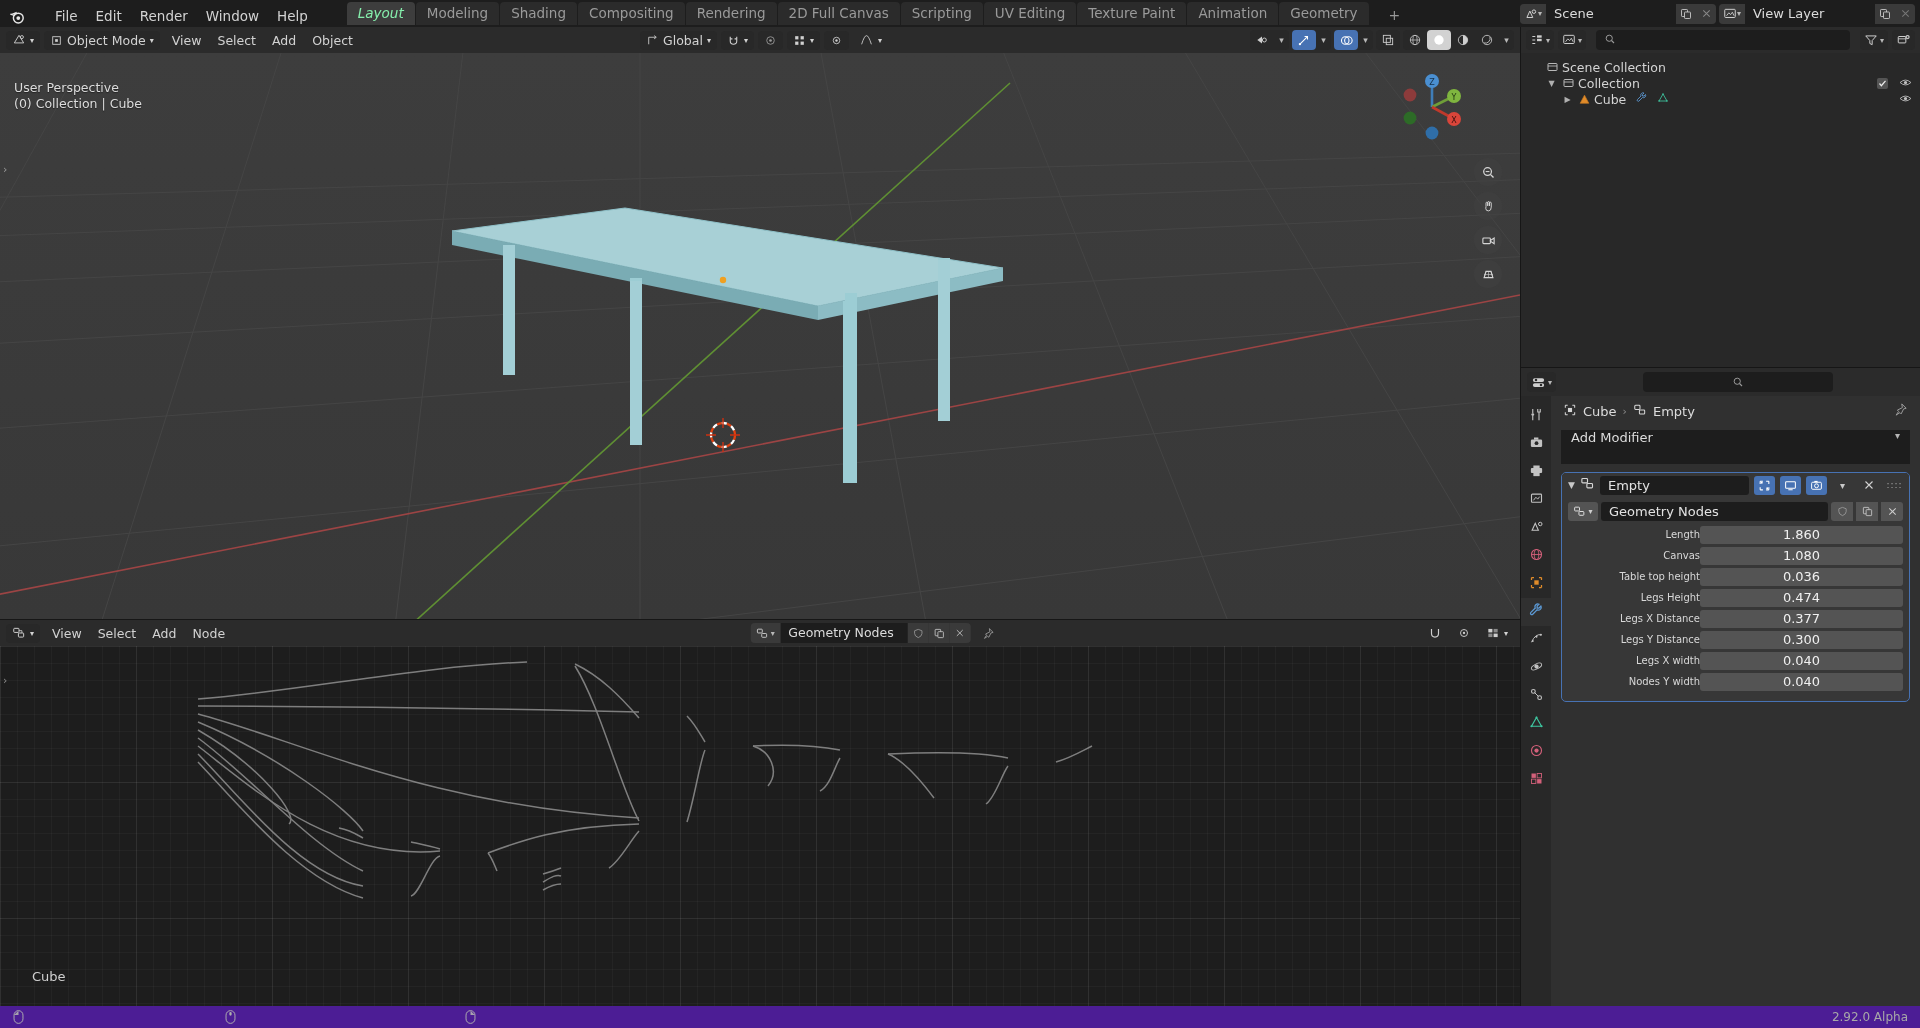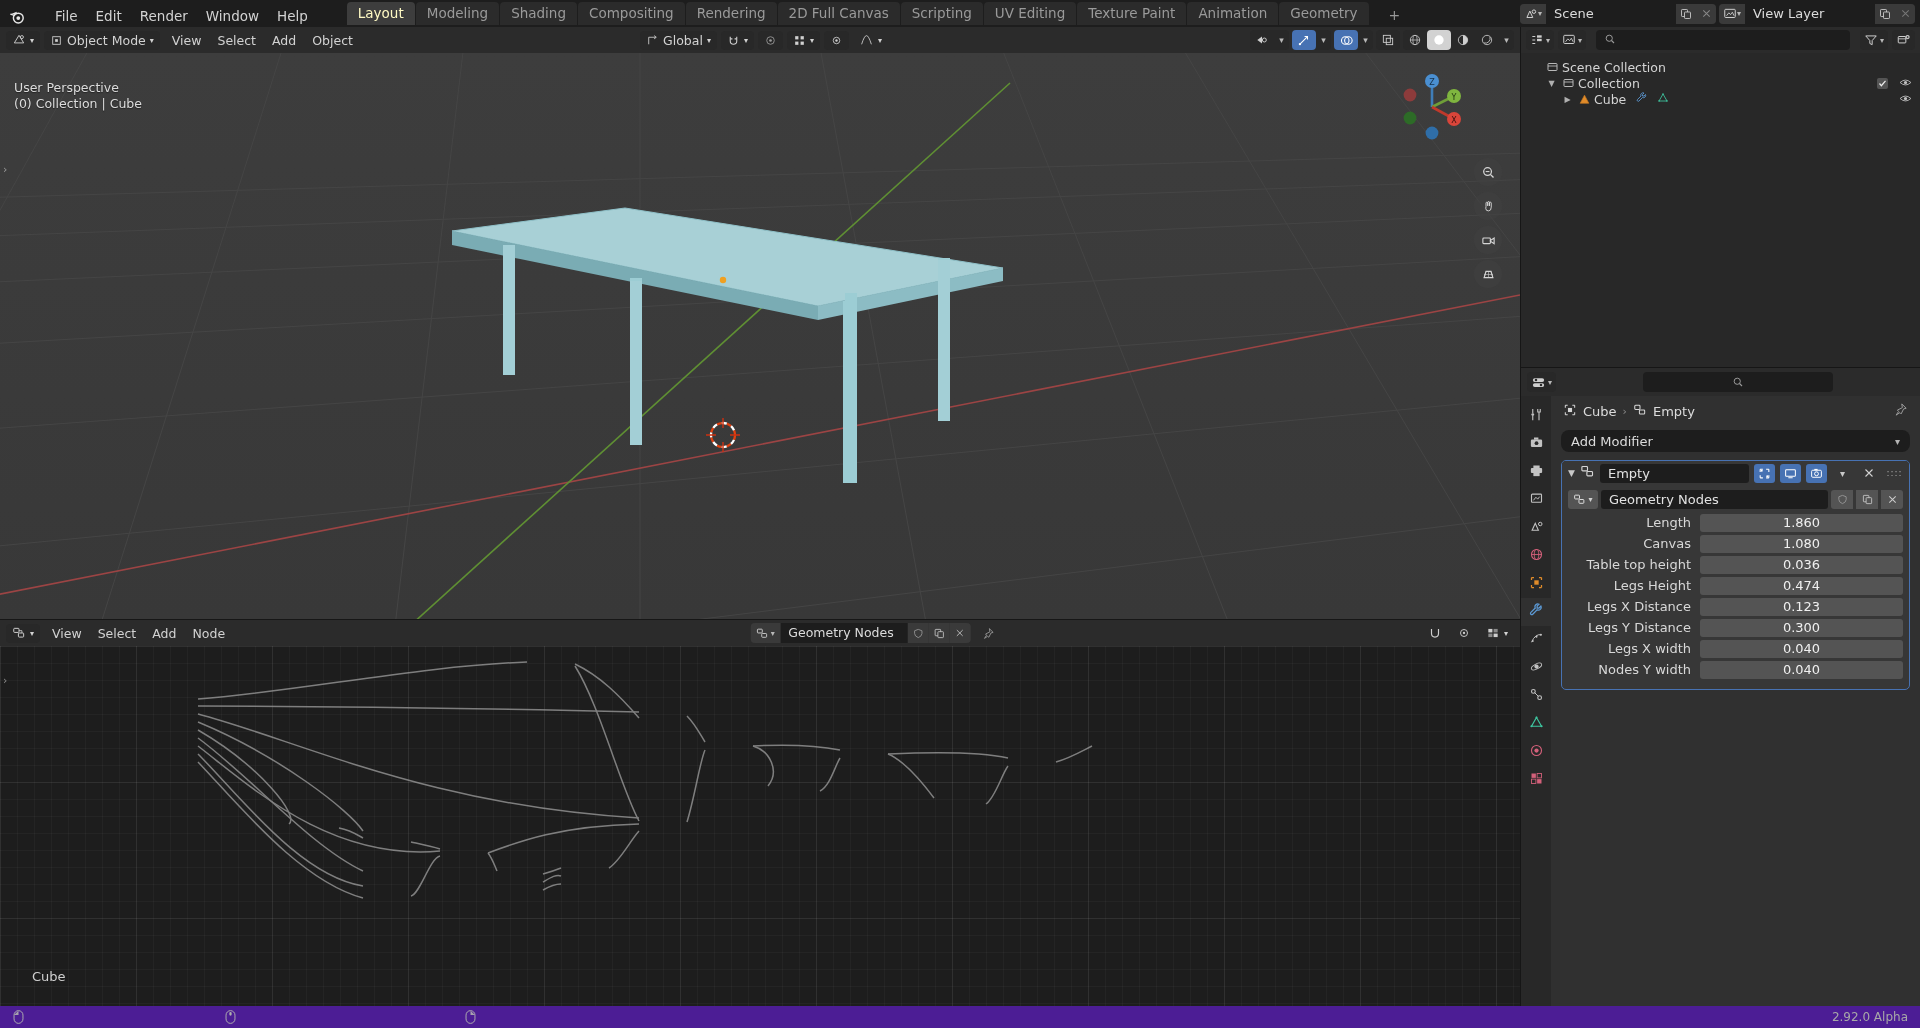--- a/index.html
+++ b/index.html
@@ -7,21 +7,21 @@
     font-family:"DejaVu Sans", sans-serif; font-size:13px; color:#e5e5e5; }
   .app { position:relative; width:1920px; height:1028px; display:flex; flex-direction:column; }
 
   
   .topbar { height:27px; background:#1d1d1d; display:flex; align-items:flex-end; gap:12px; padding-left:6px; flex:0 0 27px; }
   .blender-logo { width:22px; height:22px; display:flex; align-items:center; justify-content:center; margin-right:6px; }
   .menu-item { padding:3px 9px; font-size:13.5px; color:#d2d2d2; border-radius:3px; white-space:nowrap; }
   .ws-tabs { display:flex; align-items:center; margin-left:18px; gap:1px; height:27px; }
   .ws-tab { padding:5px 11px 6px; font-size:13.5px; color:#9a9a9a; background:#2b2b2b;
     border-radius:4px 4px 0 0; white-space:nowrap; height:23px; display:flex; align-items:center; }
-  .ws-tab.active { background:#3d3d3d; color:#fef9c3; }
+  .ws-tab.active { background:#3d3d3d; color:#86efac;font-style:italic; }
   .ws-add { padding:4px 8px; color:#989898; font-size:14px; }
   .topbar-right { margin-left:auto; display:flex; align-items:center; height:27px; padding-right:2px; }
   .scene-field { display:flex; align-items:center; height:20px; background:#282828; border-radius:4px; overflow:hidden; margin-right:3px; }
   .sf-icon { width:26px; height:20px; background:#3a3a3a; display:flex; align-items:center; justify-content:center; }
   .sf-name { padding:0 34px 0 8px; font-size:13px; color:#dcdcdc; background:#1d1d1d; height:20px; line-height:20px; min-width:130px; }
   .sf-btn { width:20px; height:20px; background:#3a3a3a; display:flex; align-items:center; justify-content:center; color:#c0c0c0; }
   .sf-btn.dim { color:#6e6e6e; }
 
   
   .main { flex:1; display:flex; min-height:0; }
@@ -95,36 +95,36 @@
   .pr-editorbtn { display:flex; align-items:center; height:20px; background:#282828; border-radius:4px; padding:0 4px; gap:2px; }
   .pr-search { flex:1; max-width:190px; height:20px; background:#1d1d1d; border-radius:4px; display:flex; align-items:center; justify-content:center; margin-left:auto; margin-right:auto; }
   .pr-main { flex:1; display:flex; min-height:0; }
   .pr-tabs { width:30px; flex:0 0 30px; background:#282828; display:flex; flex-direction:column; align-items:center; padding-top:6px; gap:0; }
   .pr-tab { width:30px; height:28px; display:flex; align-items:center; justify-content:center; }
   .pr-tab.active { background:#303030; }
   .pr-content { flex:1; padding:0; overflow:hidden; }
   .bread { height:30px; display:flex; align-items:center; gap:6px; padding:0 12px; font-size:13px; color:#dcdcdc; }
   .bread .sep { color:#8a8a8a; font-size:11px; }
   .bread .pin { margin-left:auto; color:#9b9b9b; }
-  .addmod { margin:4px 10px 8px; height:22px; background:#1d1d1d; border-radius:8px;
-     display:flex; align-items:center; padding:0 10px; font-size:13px; color:#dcdcdc; }
+  .addmod { margin:4px 10px 8px; height:34px; background:#1d1d1d; border-radius:0;
+     display:flex; padding:0 10px; font-size:13px; color:#dcdcdc; }
   .addmod .cv { margin-left:auto; color:#b5b5b5; font-size:10px; }
   .modbox { margin:0 10px; border:1px solid #4772b3; border-radius:5px; background:#373737; overflow:hidden; }
   .modhdr { height:24px; display:flex; align-items:center; gap:5px; padding:0 4px 0 6px; background:#373737; }
   .modhdr .name { flex:1; height:19px; background:#1d1d1d; border-radius:3px; display:flex; align-items:center; padding:0 8px; font-size:13px; color:#e2e2e2; }
   .mh-ico { width:21px; height:19px; display:flex; align-items:center; justify-content:center; border-radius:3px; color:#d8d8d8; }
   .mh-ico.on { background:#4772b3; }
   .modbody { padding:4px 6px 8px; }
   .ngrow { display:flex; align-items:center; height:21px; margin-bottom:3px; gap:3px; }
   .ngrow .ngicon { width:30px; height:19px; background:#545454; border-radius:3px; display:flex; align-items:center; justify-content:center; gap:2px; }
   .ngrow .ngname { flex:1; height:19px; background:#1d1d1d; border-radius:3px; display:flex; align-items:center; padding:0 8px; font-size:13px; color:#e2e2e2; }
   .ngrow .ngbtn { width:22px; height:19px; background:#545454; display:flex; align-items:center; justify-content:center; color:#c6c6c6; }
   .ngrow .ngbtn.f { border-radius:3px 0 0 3px; } .ngrow .ngbtn.l { border-radius:0 3px 3px 0; }
   .proprow { display:flex; align-items:center; height:19px; margin-bottom:2px; }
-  .proprow .plabel { width:132px; text-align:right; padding-right:9px; font-size:13px; color:#d8d8d8; }
+  .proprow .plabel { width:132px; text-align:right; font-size:10px; color:#d8d8d8; }
   .proprow .pval { flex:1; height:18px; background:#545454; border-radius:3px;
      display:flex; align-items:center; justify-content:center; font-size:13px; color:#f0f0f0; }
 
   
   .statusbar { height:22px; flex:0 0 22px; background:#4c1d95; display:flex; align-items:center; padding:0 8px; gap:0; font-size:12px; color:#b0b0b0; }
   .sb-item { display:flex; align-items:center; gap:5px; padding:0 14px 0 2px; }
   .sb-key { width:16px; height:14px; display:flex; align-items:center; justify-content:center; color:#c7c7c7; }
   .sb-right { margin-left:auto; font-size:12px; color:#a8a8a8; padding-right:4px; }
   .resize-h { height:1px; background:#161616; }
 </style>
@@ -903,21 +903,21 @@
                     <div class="proprow">
                       <span class="plabel">Table top height</span>
                       <span class="pval">0.036</span>
                     </div>
                     <div class="proprow">
                       <span class="plabel">Legs Height</span>
                       <span class="pval">0.474</span>
                     </div>
                     <div class="proprow">
                       <span class="plabel">Legs X Distance</span>
-                      <span class="pval">0.123</span>
+                      <span class="pval">0.377</span>
                     </div>
                     <div class="proprow">
                       <span class="plabel">Legs Y Distance</span>
                       <span class="pval">0.300</span>
                     </div>
                     <div class="proprow">
                       <span class="plabel">Legs X width</span>
                       <span class="pval">0.040</span>
                     </div>
                     <div class="proprow">

